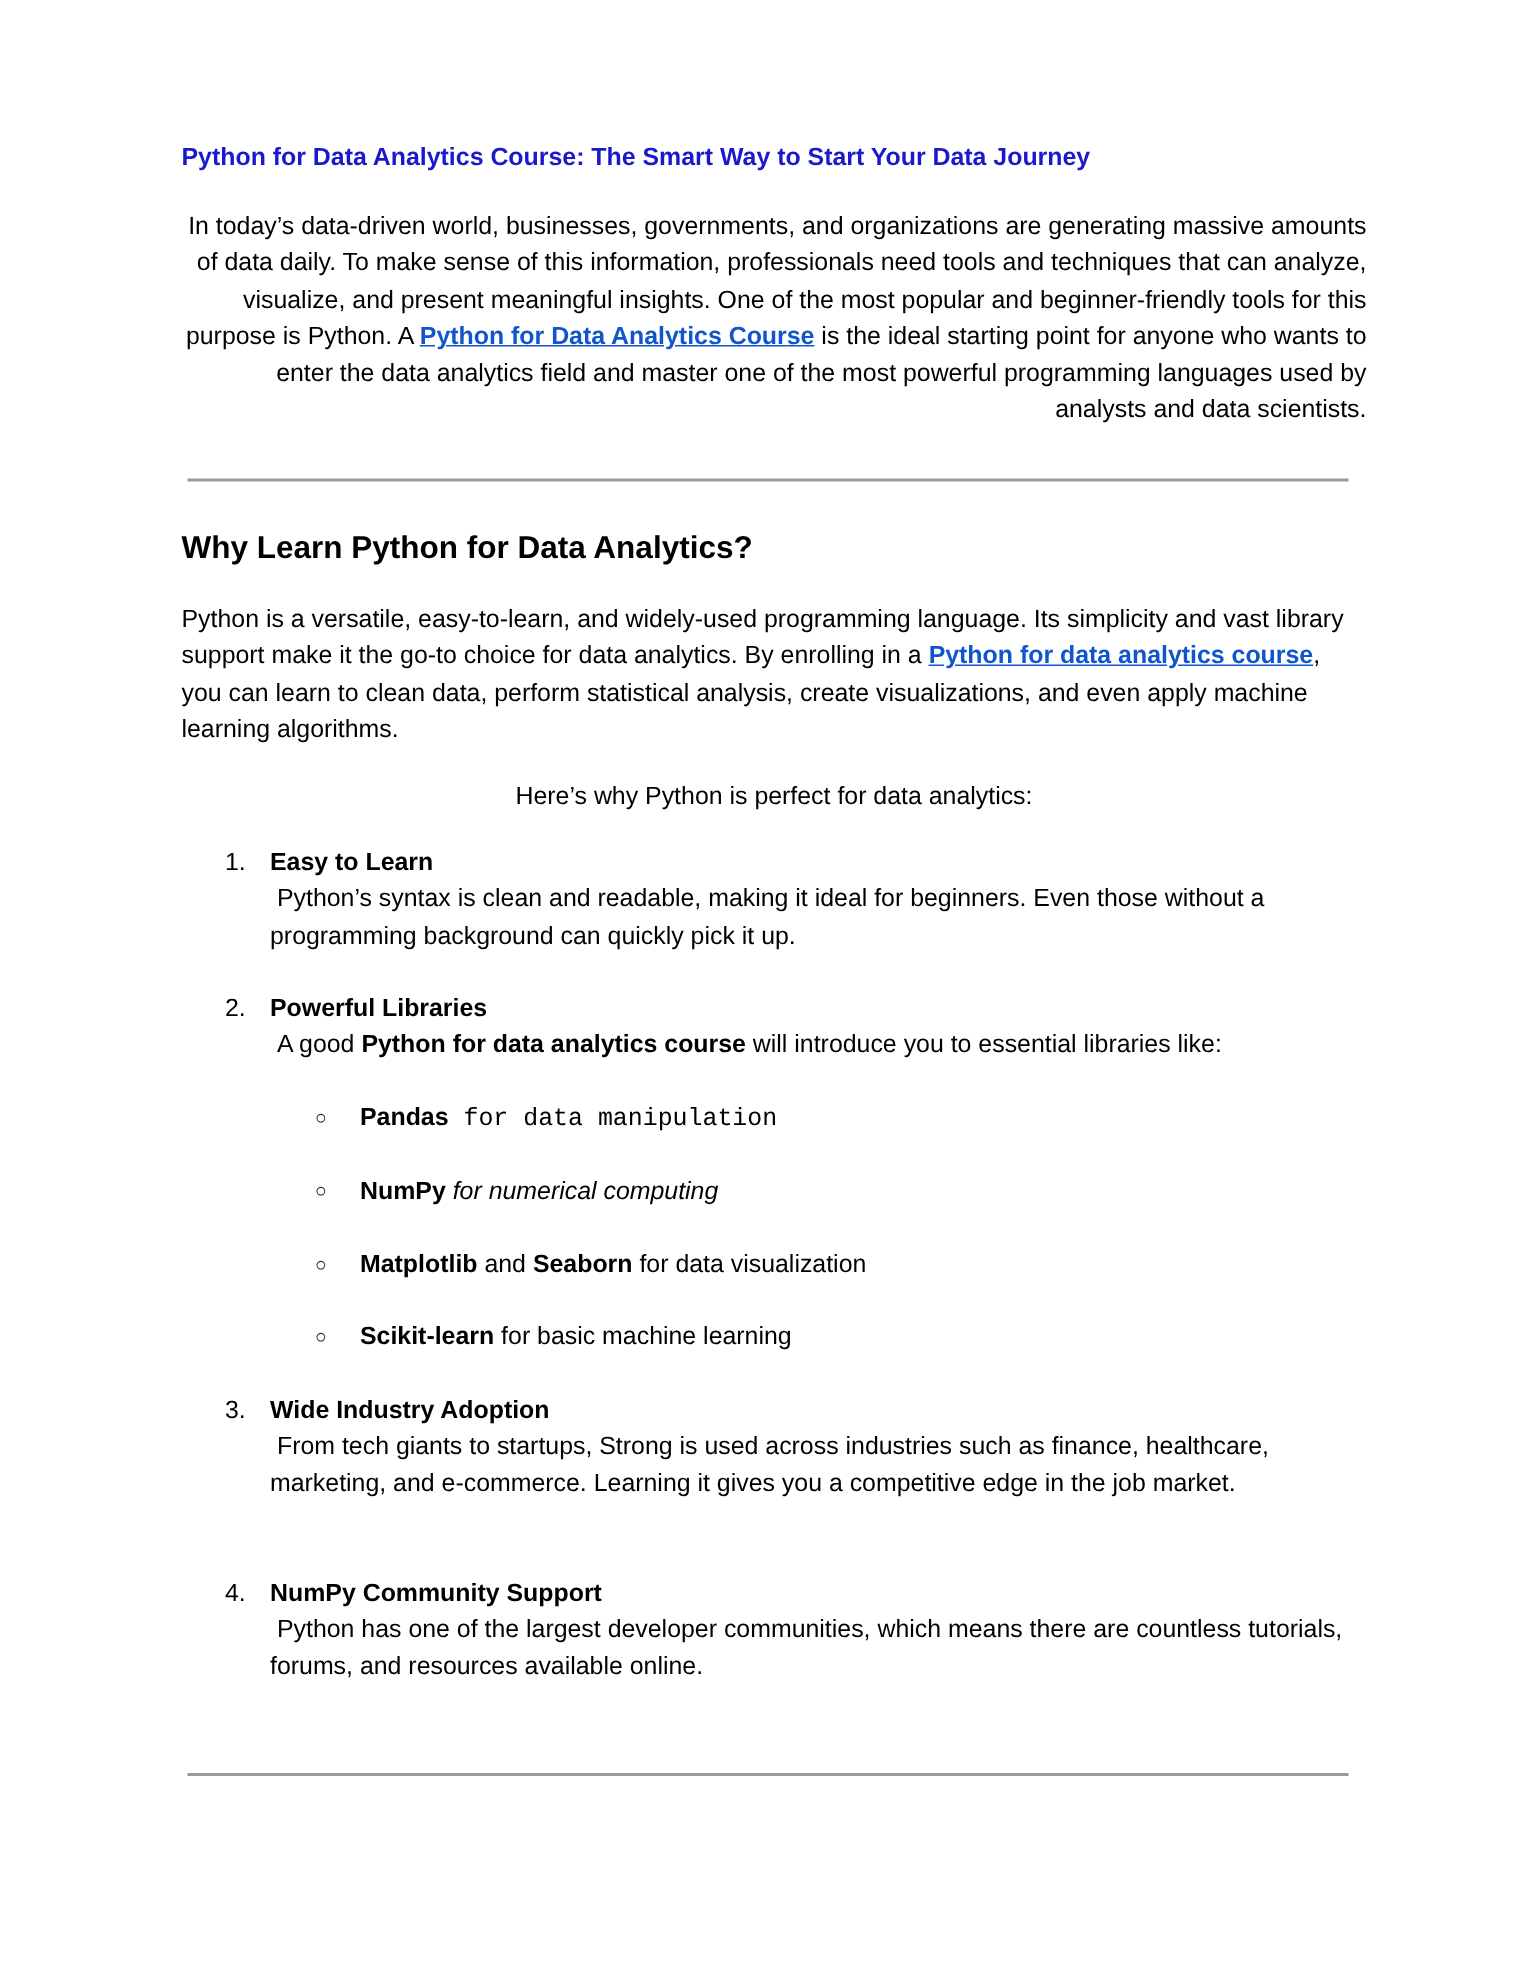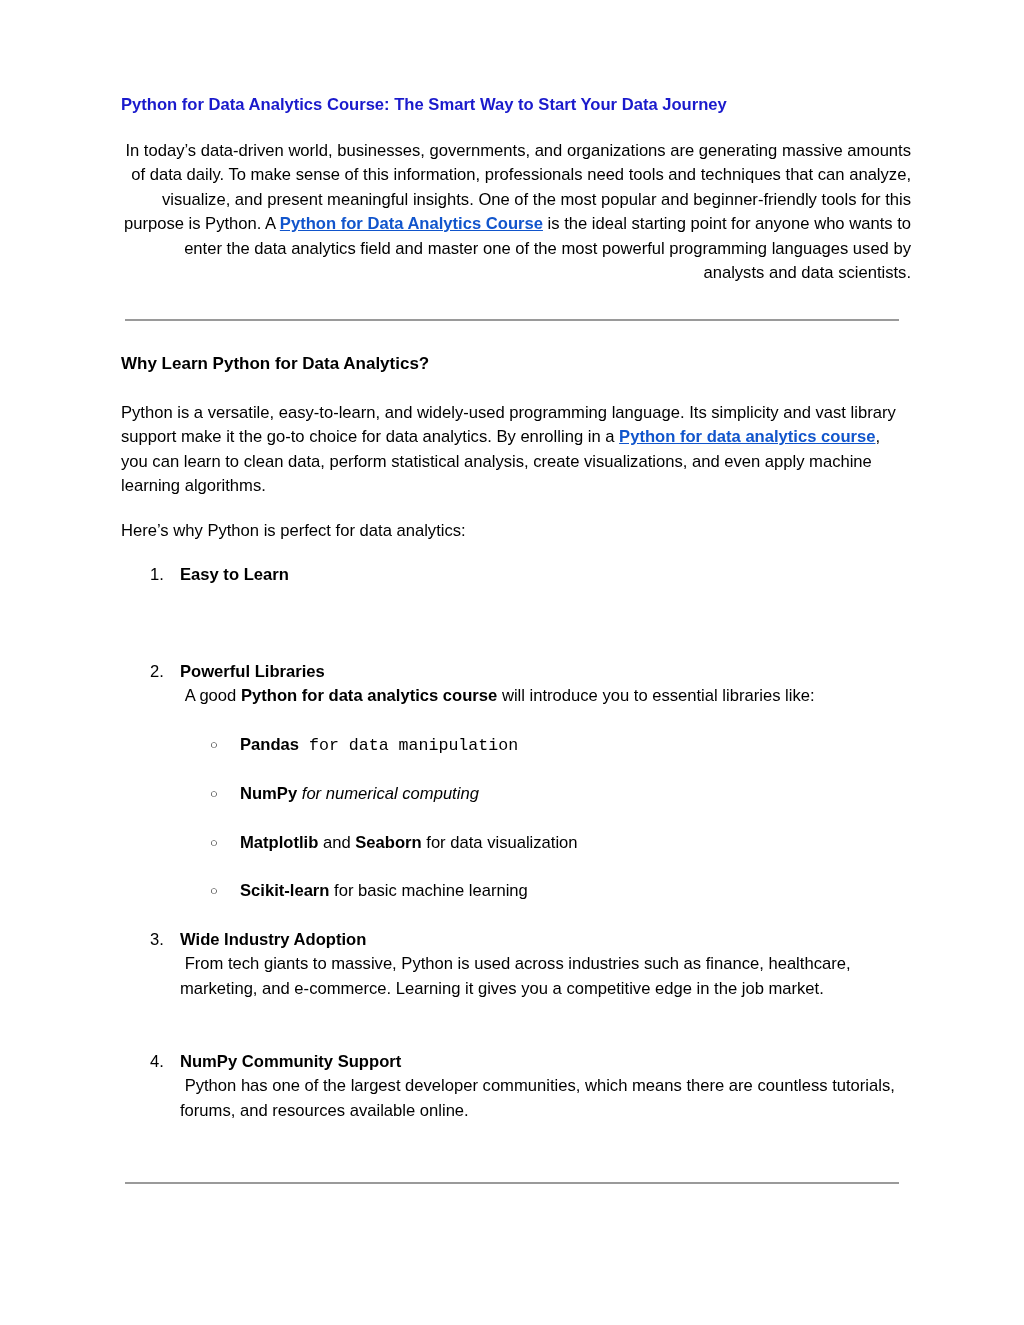--- a/index.html
+++ b/index.html
@@ -11,31 +11,31 @@
   .title {
     position: absolute; top: 95px; left: 0;
     font-size: 16.6px; font-weight: bold; color: #1a1acc; white-space: nowrap;
   }
   .para {
     position: absolute; left: 0; width: 790px;
     font-size: 16.6px; line-height: 24.4px; margin: 0;
   }
   .p1 { top: 139px; text-align: right; }
   .p2 { top: 401px; }
-  .p3 { top: 519px; }
+  .p3 { top: 519px; text-align: center; }
   a.link { color: #1155cc; font-weight: bold; text-decoration: underline; }
   .rule {
     position: absolute; left: 4px; width: 774px; height: 0;
     border-top: 2px solid #9a9a9a;
   }
   .rule1 { top: 319px; }
   .rule2 { top: 1182px; }
   .h2 {
     position: absolute; top: 354px; left: 0; margin: 0;
-    font-size: 17px; font-weight: bold; white-space: nowrap;
+    font-size: 21px; font-weight: bold; white-space: nowrap;
   }
   .ol-item { position: absolute; left: 0; width: 790px; font-size: 16.6px; line-height: 24.4px; }
   .ol-num { position: absolute; left: 29px; top: 0; }
   .ol-body { position: absolute; left: 59px; top: 0; width: 730px; }
   .ol-head { font-weight: bold; }
   .i1 { top: 563px; }
   .i2 { top: 660px; }
   .i3 { top: 928px; }
   .i4 { top: 1050px; }
   .sub-item { position: absolute; left: 0; font-size: 16.6px; line-height: 24.4px; white-space: nowrap; }
@@ -61,20 +61,21 @@
   <h2 class="h2">Why Learn Python for Data Analytics?</h2>
 
   <p class="para p2"><span>Python is a versatile, easy-to-learn, and widely-used programming language. Its simplicity and vast library support make it the go-to choice for data analytics. By enrolling in a </span><a class="link" href="#">Python for data analytics course</a><span>, you can learn to clean data, perform statistical analysis, create visualizations, and even apply machine learning algorithms.</span></p>
 
   <p class="para p3">Here’s why Python is perfect for data analytics:</p>
 
   <div class="ol-item i1">
     <span class="ol-num">1.</span>
     <div class="ol-body">
       <div class="ol-head">Easy to Learn</div>
+      <div style="white-space: pre-wrap;"> Python’s syntax is clean and readable, making it ideal for beginners. Even those without a programming background can quickly pick it up.</div>
     </div>
   </div>
 
   <div class="ol-item i2">
     <span class="ol-num">2.</span>
     <div class="ol-body">
       <div class="ol-head">Powerful Libraries</div>
       <div style="white-space: pre-wrap;"><span> A good </span><b>Python for data analytics course</b><span> will introduce you to essential libraries like:</span></div>
     </div>
   </div>
@@ -93,21 +94,21 @@
   </div>
   <div class="sub-item s4">
     <span class="sub-bullet">○</span>
     <span class="sub-text"><b>Scikit-learn</b><span style="white-space: pre;"> for basic machine learning</span></span>
   </div>
 
   <div class="ol-item i3">
     <span class="ol-num">3.</span>
     <div class="ol-body">
       <div class="ol-head">Wide Industry Adoption</div>
-      <div style="white-space: pre-wrap;"> From tech giants to massive, Python is used across industries such as finance, healthcare, marketing, and e-commerce. Learning it gives you a competitive edge in the job market.</div>
+      <div style="white-space: pre-wrap;"> From tech giants to startups, Strong is used across industries such as finance, healthcare, marketing, and e-commerce. Learning it gives you a competitive edge in the job market.</div>
     </div>
   </div>
 
   <div class="ol-item i4">
     <span class="ol-num">4.</span>
     <div class="ol-body">
       <div class="ol-head">NumPy Community Support</div>
       <div style="white-space: pre-wrap;"> Python has one of the largest developer communities, which means there are countless tutorials, forums, and resources available online.</div>
     </div>
   </div>

